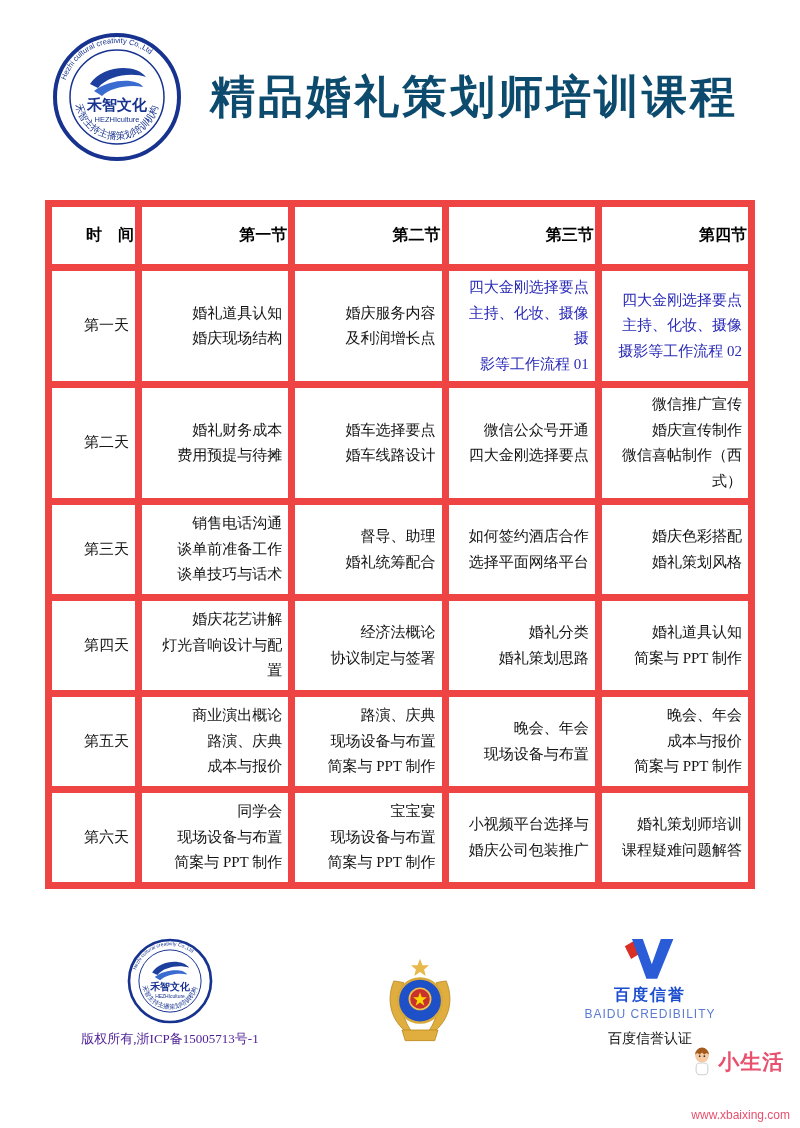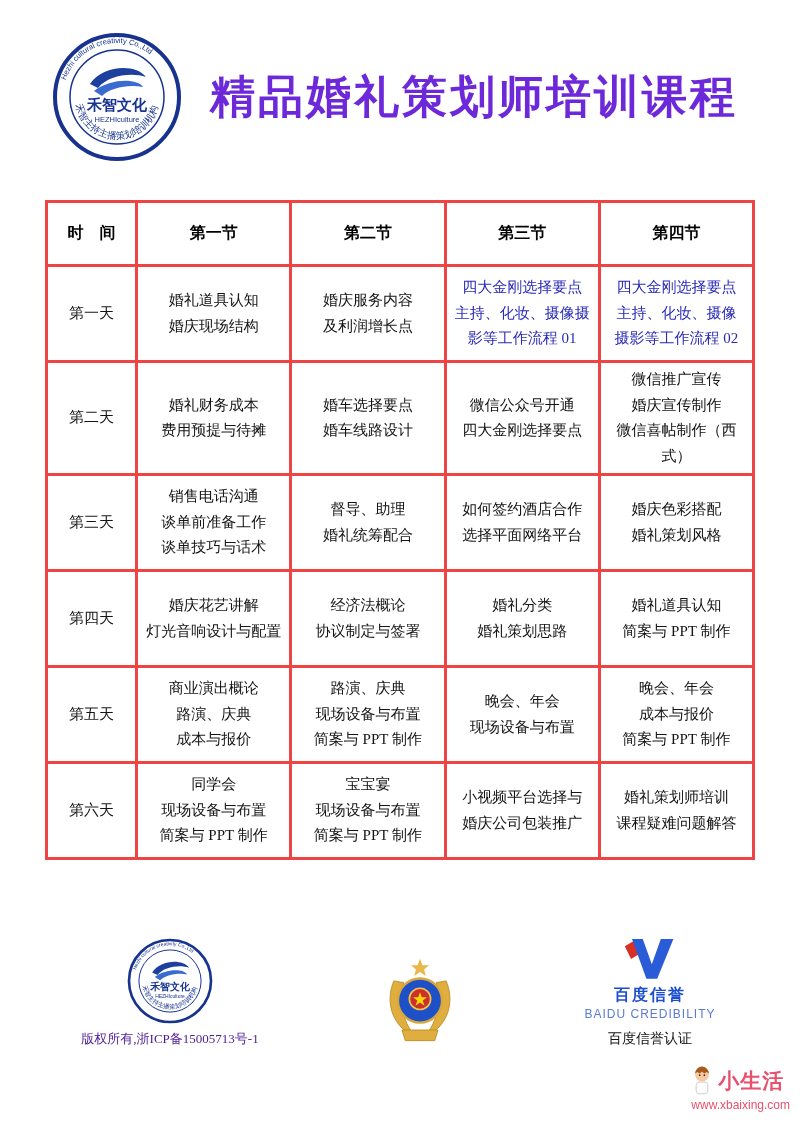--- a/index.html
+++ b/index.html
@@ -15,34 +15,34 @@
   }
 
   
   .header {
     position: absolute; top: 32px; left: 52px; right: 40px;
     display: flex; align-items: center;
   }
   .logo-large { width: 130px; height: 130px; flex: 0 0 auto; }
   .title {
     flex: 1; text-align: center; margin: 0 0 0 6px;
-    font-size: 45px; font-weight: 900; color: #6d28d9;
+    font-size: 45px; font-weight: 900; color: #0c4a6e;
     letter-spacing: 3px;
     font-family: "Liberation Sans", sans-serif;
   }
 
   
   .course-table {
     position: absolute; top: 200px; left: 45px; width: 710px;
     border-collapse: collapse; table-layout: fixed;
     font-family: "Liberation Serif", serif;
   }
   .course-table th, .course-table td {
-    border: 3px solid #ef4444;
-    text-align: center; vertical-align: middle;
+    border: 7px solid #ef4444;
+    text-align: right; vertical-align: middle;
     white-space: pre-line;
   }
   .course-table th {
     height: 64px; font-size: 16px; font-weight: bold; color: #000;
   }
   .course-table td {
     height: 96px; font-size: 15px; line-height: 1.7;
     color: #141414; padding: 4px 6px;
   }
   td.highlight { color: #2a2ab8; }
@@ -77,22 +77,22 @@
   .baidu-en {
     font-size: 12px; color: #5a7bd0; letter-spacing: 1px; margin-top: 1px;
   }
   .caption-baidu {
     margin-top: 9px; font-size: 14px; color: #111;
     font-family: Liberation Serif, serif;
   }
 
   
   .watermark {
-    position: absolute; right: 10px; bottom: 16px;
-    display: flex; flex-direction: column; align-items: flex-start;
+    position: absolute; right: 10px; bottom: 6px;
+    display: flex; flex-direction: column; align-items: flex-start; gap: 29px;
   }
   .wm-top { display: flex; align-items: center; }
   .wm-icon { width: 26px; height: 32px; margin-right: 3px; }
   .wm-name {
     font-size: 21px; font-weight: bold; color: #e8506e; letter-spacing: 1px;
   }
   .wm-url {
     font-size: 12px; color: #e8506e; margin-top: 1px; padding-left: 2px;
   }
 </style>

